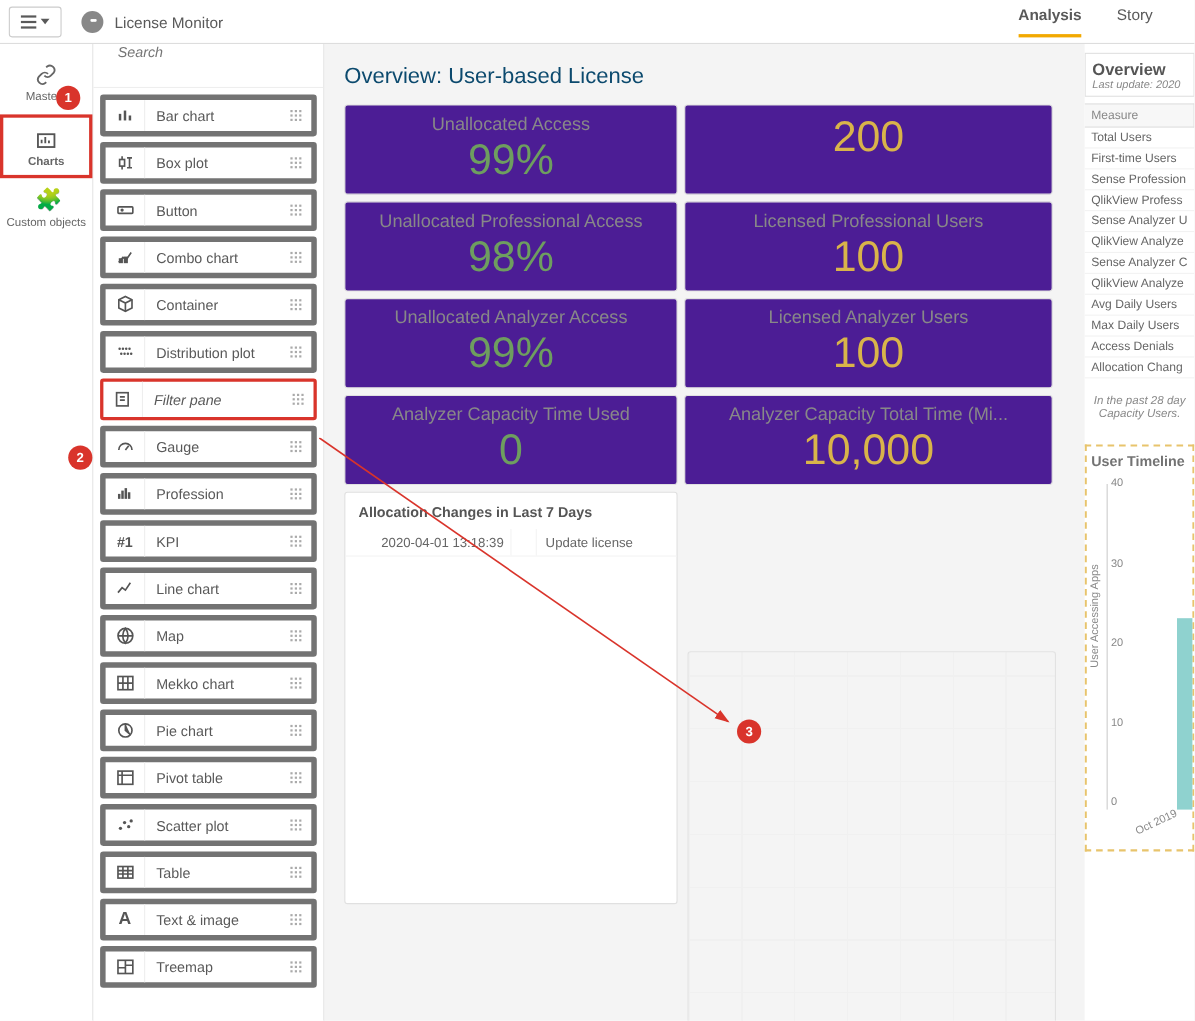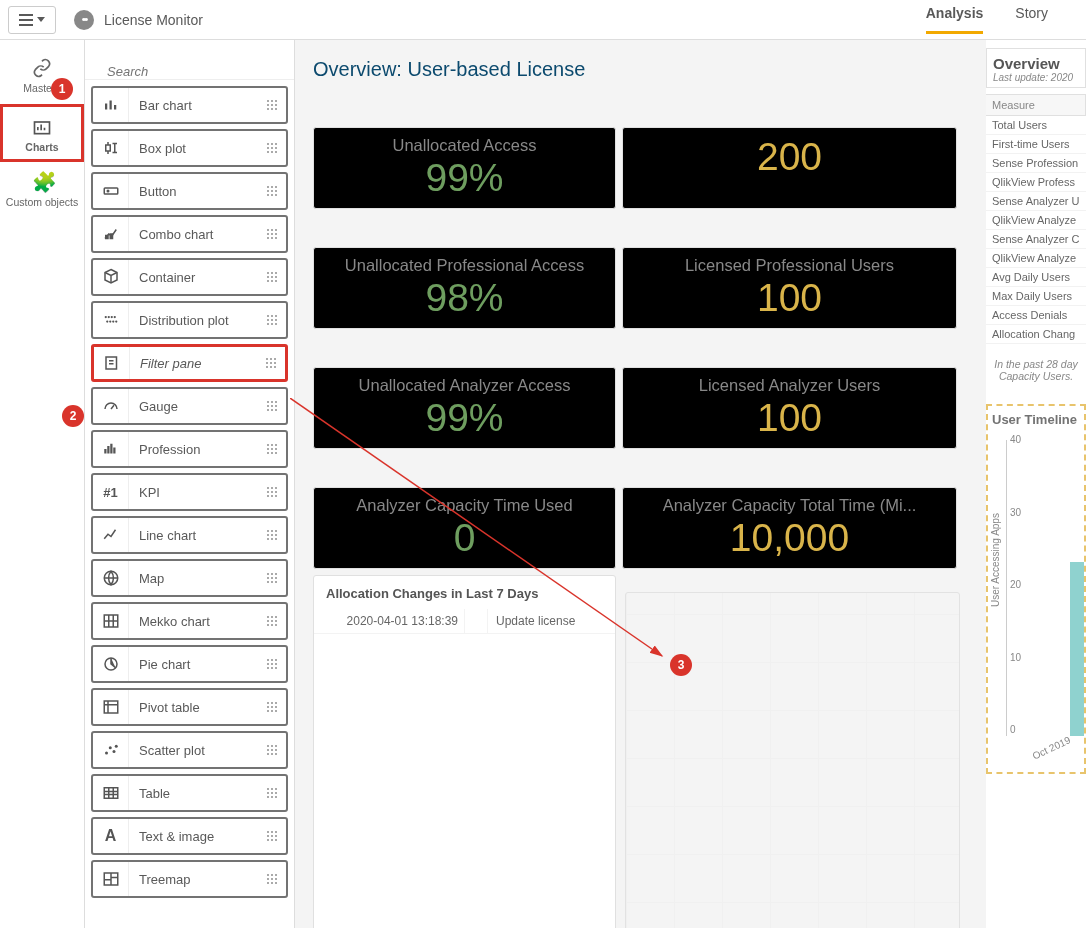--- a/index.html
+++ b/index.html
@@ -22,33 +22,33 @@
   
   .main { display: flex; height: calc(100% - 40px); position: relative; }
   
   .icon-rail { width: 85px; border-right: 1px solid #ddd; display: flex; flex-direction: column; align-items: center; padding-top: 10px; }
   .rail-item { width: 100%; text-align: center; padding: 8px 0; cursor: pointer; font-size: 10.5px; color: #666; }
   .rail-item .icon { display: block; margin: 0 auto 4px; width: 20px; height: 20px; }
   .rail-item.framed { border: 3px solid #d9342b; margin: 2px 16px; padding: 10px 0 6px; }
   .puzzle { font-size: 20px; line-height: 20px; }
   
   .assets-panel { width: 210px; border-right: 1px solid #ddd; background: #fff; display: flex; flex-direction: column; }
-  .search-row { height: 40px; border-bottom: 1px solid #eee; display: flex; align-items: flex-end; padding: 0 12px; gap: 10px; }
+  .search-row { height: 40px; border-bottom: 1px solid #eee; display: flex; align-items: flex-start; padding: 0 12px; gap: 10px; }
   .search-row input { border: none; outline: none; font-size: 13px; font-style: italic; color: #999; flex: 1; }
   .chart-list { flex: 1; overflow-y: auto; padding: 6px; }
-  .chart-item { display: flex; align-items: center; border: 2px solid #737373; border-radius: 3px; margin-bottom: 5px; height: 38px; background: #fff; cursor: pointer; }
+  .chart-item { display: flex; align-items: center; border: 5px solid #737373; border-radius: 3px; margin-bottom: 5px; height: 38px; background: #fff; cursor: pointer; }
   .chart-item .chip-icon { width: 36px; display: flex; align-items: center; justify-content: center; border-right: 1px solid #eee; height: 100%; }
   .chart-item .chip-label { flex: 1; padding-left: 10px; font-size: 13px; color: #595959; }
   .chart-item .grip { width: 28px; display: flex; align-items: center; justify-content: center; color: #aaa; cursor: grab; }
   .chart-item.highlight { border: 3px solid #d9342b; font-style: italic; }
   
   .canvas { flex: 1; background: #f4f4f4; overflow: hidden; position: relative; padding: 18px 0 8px 18px; }
   .sheet-title { font-size: 20px; color: #0c4a6e; margin-bottom: 14px; }
   .kpi-grid { display: grid; grid-template-columns: 303px 335px; gap: 6px; }
-  .kpi { background: #000000; border: 1px solid #e0e0e0; border-radius: 3px; text-align: center; padding: 8px 6px; overflow: hidden; white-space: nowrap; margin-top: 32px; }
+  .kpi { background: #4c1d95; border: 1px solid #e0e0e0; border-radius: 3px; text-align: center; padding: 8px 6px; overflow: hidden; white-space: nowrap; }
   .kpi-label { font-size: 16.5px; color: #888; margin-bottom: 2px; }
   .kpi-val { font-size: 39px; font-weight: 400; line-height: 1.1; }
   .c-green { color: #6e9e5f; }
   .c-gold  { color: #d9b44a; }
   
   .alloc-box { width: 303px; height: 375px; margin-top: 6px; background: #fff; border: 1px solid #e0e0e0; border-radius: 3px; }
   .alloc-title { font-size: 13px; font-weight: bold; padding: 10px 12px 8px; color: #555; }
   .alloc-head { display: flex; border-top: 1px solid #eee; border-bottom: 1px solid #eee; font-size: 12px; color: #999; }
   .alloc-head .col1 { width: 150px; text-align: center; padding: 6px 4px; }
   .alloc-head .srch { width: 24px; text-align: center; padding: 6px 0; border-left: 1px solid #eee; border-right: 1px solid #eee; }

